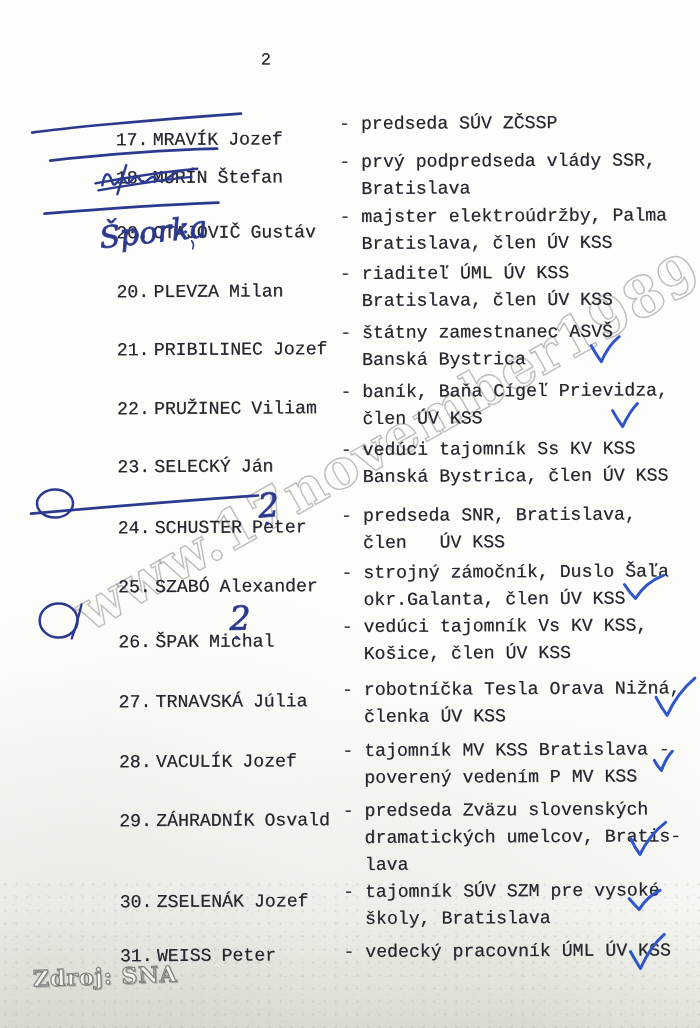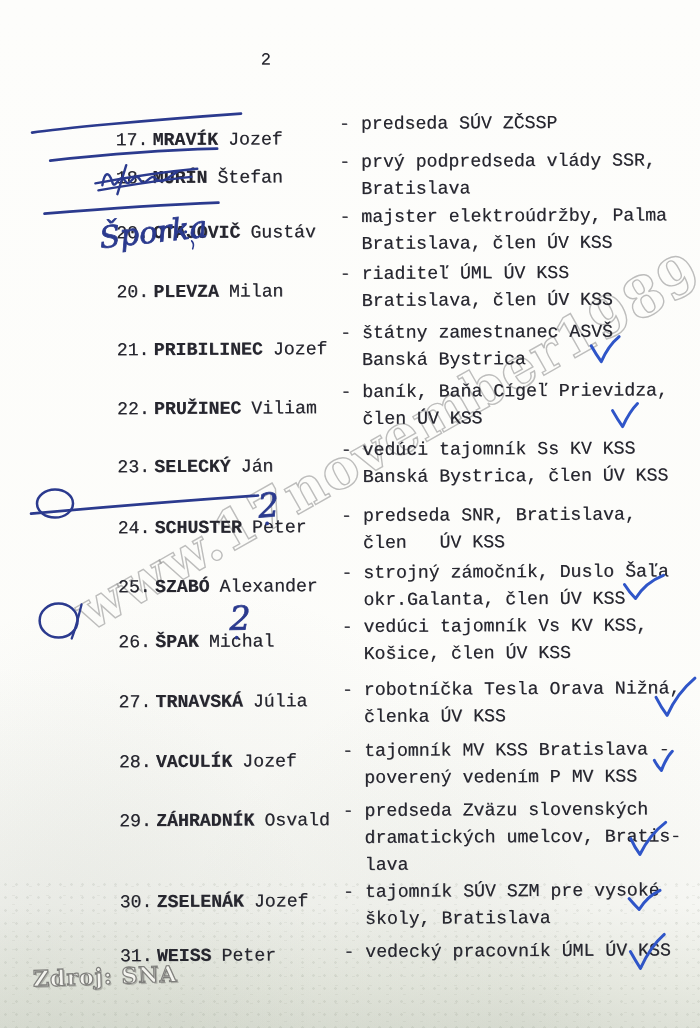--- a/index.html
+++ b/index.html
@@ -25,21 +25,21 @@
     font-family:"DejaVu Serif","Liberation Serif",serif; font-weight:700;
     font-size:55px; letter-spacing:1px; line-height:54px; white-space:nowrap;
     color:transparent; -webkit-text-stroke:1.4px rgba(150,150,150,0.62);
   }
   .scan-tilt{ position:absolute; inset:0; z-index:2; transform:rotate(-0.3deg); transform-origin:350px 500px; }
   .typed{ color:#26262e; text-shadow:0.4px 0.2px 0.3px rgba(30,30,45,0.5); }
   .page-number{ position:absolute; left:263px; top:50px; font-size:17px; }
   .entry{ position:absolute; left:52px; right:0; font-size:18.2px; }
   .entry-left{ position:absolute; left:0; top:0; white-space:pre; }
   .num{ display:inline-block; width:37px;font-family:Liberation Mono, monospace; }
-  .surname{ font-weight:bold; }
+  .surname{ font-weight:normal; }
   .firstname{ margin-left:10px; }
   .entry-desc{ position:absolute; left:289px; top:0; }
   .desc-line{ white-space:pre; line-height:27px; padding-left:2ch; }
   .desc-line.first{ padding-left:0; }
   .annotations{ position:absolute; left:0; top:0; z-index:3; }
   .annotations path, .annotations ellipse{ fill:none; stroke-linecap:round; stroke-linejoin:round; }
   .hand-text{ font-family:"DejaVu Serif","Liberation Serif",serif; font-style:italic; }
   .source{
     position:absolute; left:33px; top:963px; z-index:5;
     font-family:"DejaVu Serif","Liberation Serif",serif; font-weight:700;

